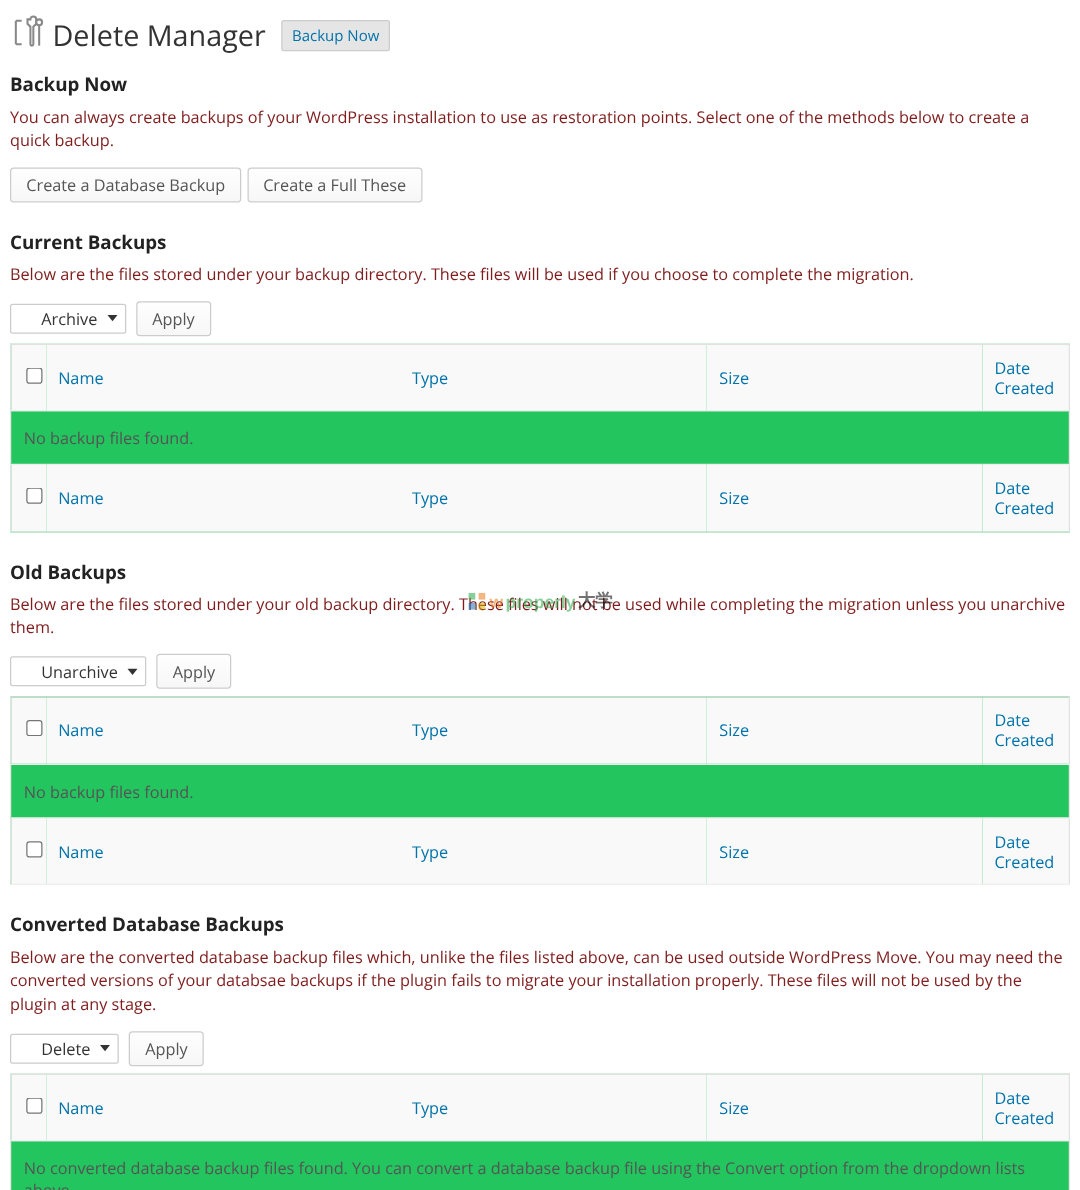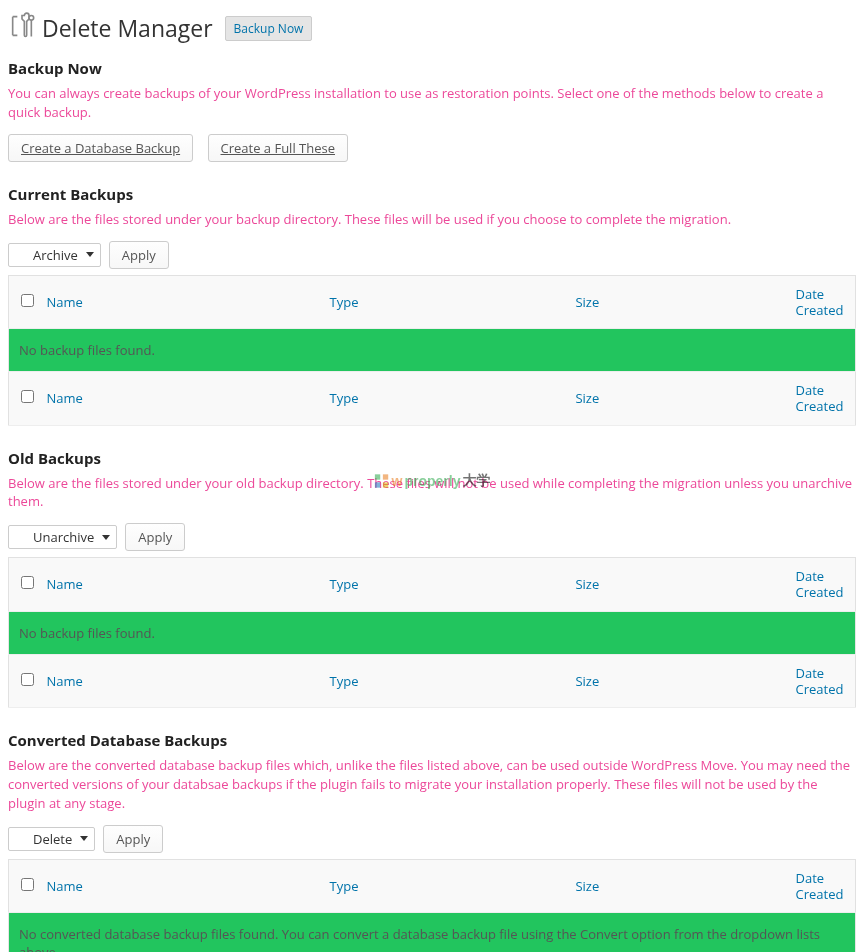--- a/index.html
+++ b/index.html
@@ -20,28 +20,28 @@
     font-size: 23px; font-weight: 400; color: #333; margin: 0;
     display: inline-block; padding-right: 6px;
   }
   .page-head .title-action {
     display: inline-block; margin-left: 6px; padding: 3px 8px; font-size: 12px;
     color: #0073aa; background: #e5e5e5; border: 1px solid #ccc; border-radius: 2px;
     cursor: pointer; vertical-align: middle;
   }
 
   h3.section-title { font-size: 15px; font-weight: 700; color: #222; margin: 8px 0 6px 0; }
-  p.intro { margin: 4px 0 12px 0; color: #ec4899; line-height: 1.45; }
+  p.intro { margin: 4px 0 12px 0; color: #7f1d1d; line-height: 1.45; }
 
   .button {
     display: inline-block; padding: 4px 12px; font-size: 13px; color: #555;
     background: linear-gradient(#fefefe,#f7f7f7); border: 1px solid #ccc;
     border-radius: 3px; cursor: pointer; line-height: 18px;
   }
-  .button-row .button { margin-right: 11px; text-decoration: underline; }
+  .button-row .button { margin-right: 1px; }
 
   .actions-row { display: flex; align-items: center; gap: 8px; margin: 6px 0 6px 0; }
   .select-wrap {
     display: inline-flex; align-items: center; border: 1px solid #ccc;
     background: #fff; border-radius: 2px; height: 24px; padding: 0 6px 0 24px;
     cursor: pointer; font-size: 13px; color: #333; user-select: none;
   }
   .select-wrap .caret {
     margin-left: 8px; width: 0; height: 0; border-left: 4px solid transparent;
     border-right: 4px solid transparent; border-top: 5px solid #333;

